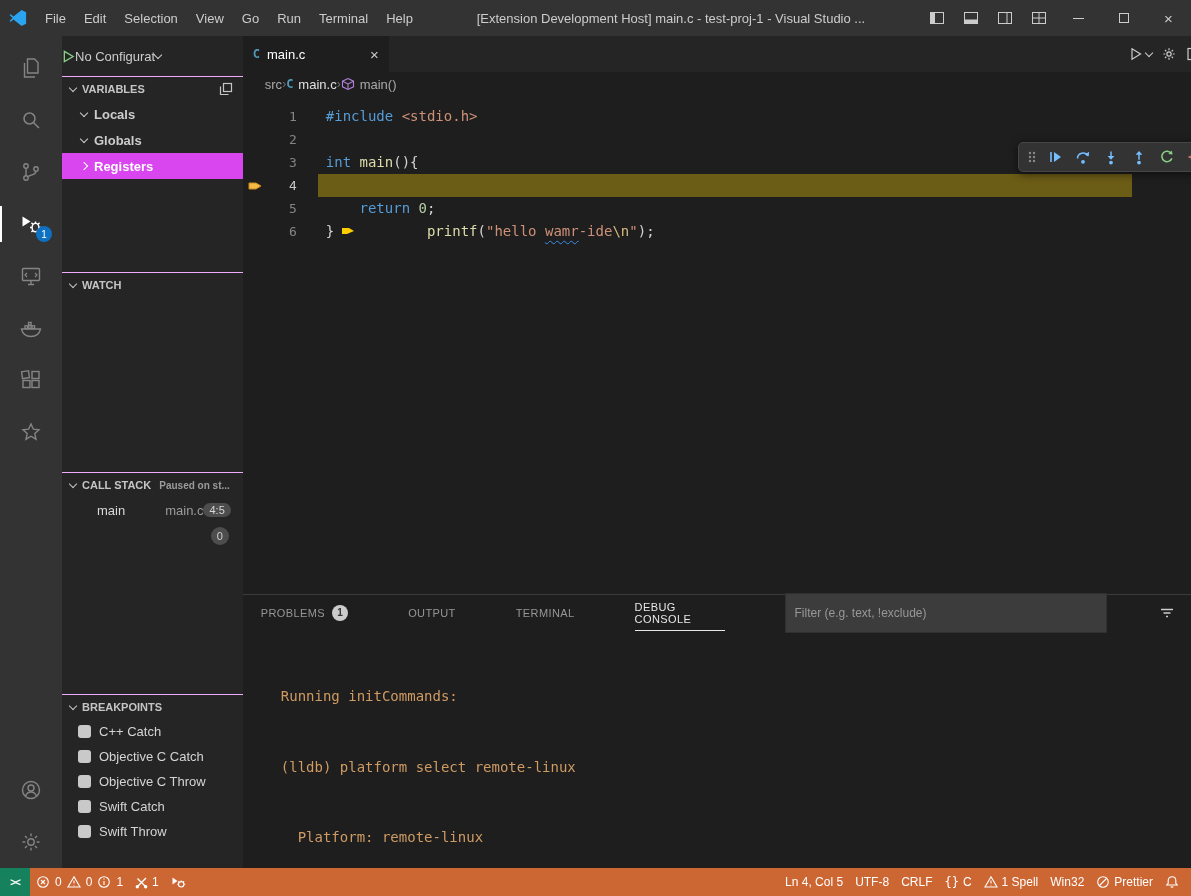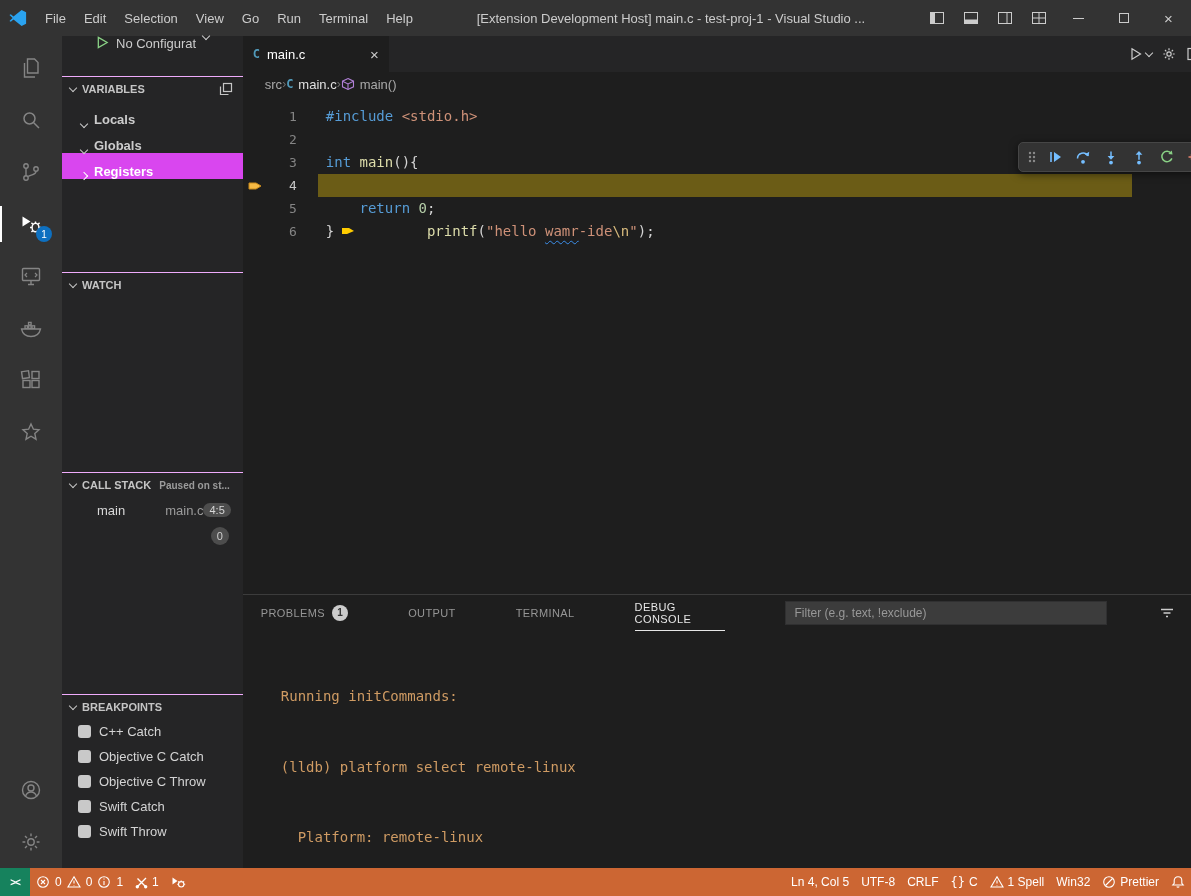--- a/index.html
+++ b/index.html
@@ -34,29 +34,29 @@
   .ab-item { width:62px; height:52px; display:flex; align-items:center; justify-content:center;
     position:relative; color:#858585; }
   .ab-item.active { color:#ffffff; }
   .ab-item.active::before { content:""; position:absolute; left:0; top:8px; bottom:8px; width:2px; background:#ffffff; }
   .ab-badge { position:absolute; right:10px; bottom:8px; width:16px; height:16px; border-radius:50%;
     background:#0e70c0; color:#fff; font-size:10px; display:flex; align-items:center; justify-content:center; }
   .ab-spacer { flex:1; }
 
   
   .sidebar { width:200px; background:#252526; display:flex; flex-direction:column; }
-  .side-toolbar { height:40px; display:flex; padding-left:34px; gap:7px; }
+  .side-toolbar { height:40px; display:flex; align-items:center; }
   .side-toolbar .label { font-size:13px; color:#cccccc; white-space:nowrap; }
   .section { border-top:1px solid #f0abfc; display:flex; flex-direction:column; }
   .section-header { height:24px; display:flex; align-items:center; padding:0 10px 0 8px; gap:6px;
     font-size:11px; font-weight:bold; color:#c5c5c5; }
   .section-header .hdr-status { font-size:10px; font-weight:bold; color:#9b9b9b; margin-left:2px;
     white-space:nowrap; overflow:hidden; }
   .hdr-spacer { flex:1; }
-  .tree-row { height:26px; display:flex; align-items:flex-end; padding-left:19px; gap:7px;
+  .tree-row { height:26px; display:flex; align-items:center; padding-left:19px; gap:7px;
     font-weight:bold; color:#cccccc; }
   .tree-row.selected { background:#d946ef; color:#ffffff; }
   .sec-variables { height:196px; } .sec-watch { height:200px; } .sec-callstack { height:222px; }
   .sec-breakpoints { flex:1; }
   .cs-frame { height:26px; display:flex; align-items:center; padding:0 12px 0 35px; }
   .cs-fn { color:#d8d8d8; }
   .cs-file { color:#9c9c9c; margin-left:40px; flex:1; }
   .cs-pos { background:#4d4d4d; color:#d7d7d7; border-radius:8px; font-size:11px; padding:1px 6px; }
   .cs-badge-row { height:26px; display:flex; align-items:center; justify-content:flex-end; padding-right:14px; }
   .cs-thread-badge { width:18px; height:18px; border-radius:50%; background:#4d4d4d; color:#cfcfcf;
@@ -104,34 +104,34 @@
   .dt-chev { width:12px; color:#cccccc; display:flex; align-items:center; justify-content:center; }
 
   
   .panel { height:274px; border-top:1px solid #3c3c3c; display:flex; flex-direction:column; }
   .panel-header { height:36px; display:flex; align-items:center; padding:0 12px 0 18px;gap:36px; }
   .panel-tab { margin-right:24px; font-size:11px; letter-spacing:.4px; color:#969696; height:36px;
     display:flex; align-items:center; gap:7px; border-bottom:1px solid transparent; }
   .panel-tab.active { color:#e7e7e7; border-bottom-color:#e7e7e7; }
   .ptab-badge { width:16px; height:16px; border-radius:50%; background:#cccccc; color:#333333;
     font-size:10px; font-weight:bold; display:flex; align-items:center; justify-content:center; }
-  .panel-filter { margin-left:auto; width:356px; height:24px; background:#3c3c3c; border:1px solid #303031;
+  .panel-filter { margin-left:auto; width:356px; height:40px; background:#3c3c3c; border:1px solid #303031;
     color:#cccccc; padding:0 8px; font-size:12px; font-family:"Liberation Sans","DejaVu Sans",sans-serif; }
   .panel-filter::placeholder { color:#989898; }
   .panel-icons { display:flex; gap:14px; margin-left:16px; color:#cccccc; align-items:center; }
   .console { flex:1; padding:7px 0 0 38px; font-family:"DejaVu Sans Mono",monospace;
     font-size:14px; line-height:23.5px; color:#cf9b63; white-space:pre; }
 
   
   .statusbar { height:28px; background:#cc6633; display:flex; align-items:center; color:#ffffff; font-size:12px; }
   .sb-remote { width:30px; height:28px; background:#16825d; display:flex; align-items:center;
     justify-content:center; font-weight:bold; font-size:10px; letter-spacing:-1px; }
   .sb-item { display:flex; align-items:center; gap:4px; padding:0 6px; height:100%; white-space:nowrap; }
   .sb-group { display:flex; align-items:center; gap:5px; padding:0 6px; height:100%; }
-  .sb-right { margin-left:auto; display:flex; align-items:center; height:100%; }
+  .sb-right { margin-left:auto; display:flex; align-items:center; padding-right:6px; height:100%; }
   .braces { font-family:"DejaVu Sans Mono",monospace; font-size:12px; }
 </style>
 </head>
 <body>
 
 <div class="titlebar">
   <div class="logo">
     <svg width="18" height="18" viewBox="0 0 20 20">
         <polygon points="14,1 19,3.5 19,16.5 14,19 5,11.8 2,14.2 0.5,13.2 4,10 0.5,6.8 2,5.8 5,8.2" fill="#2aa3f0"></polygon>
       </svg>

